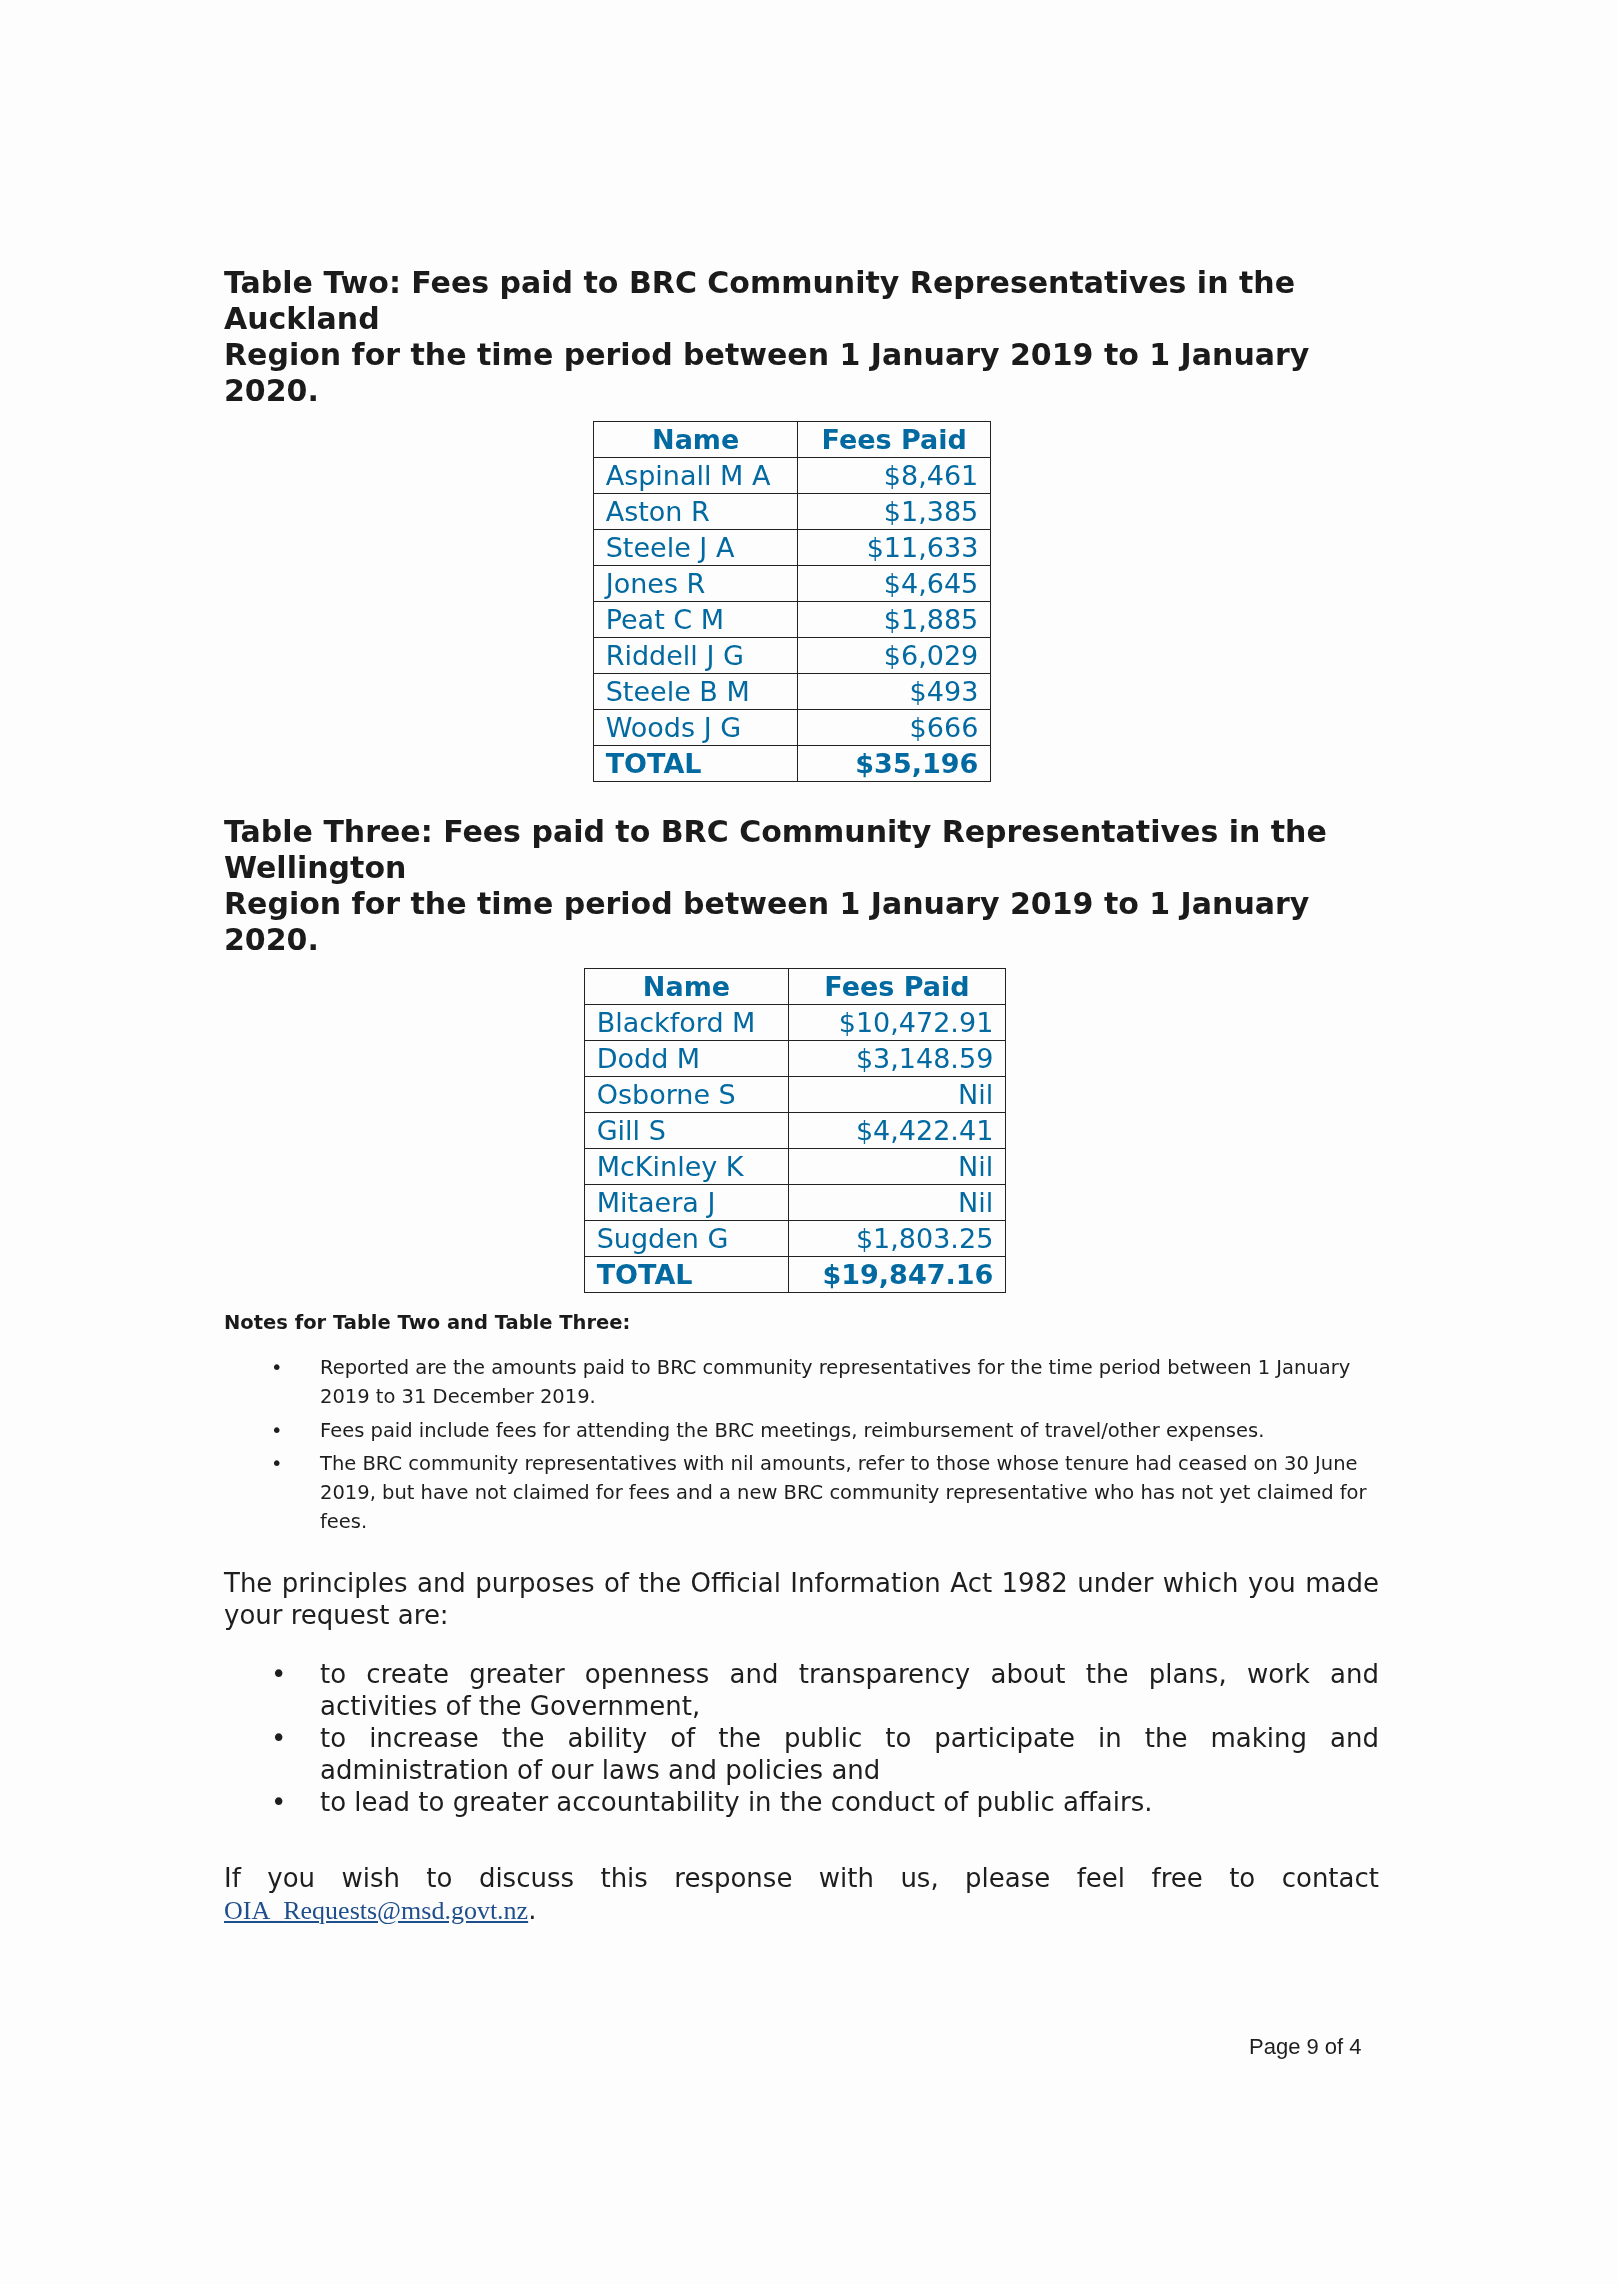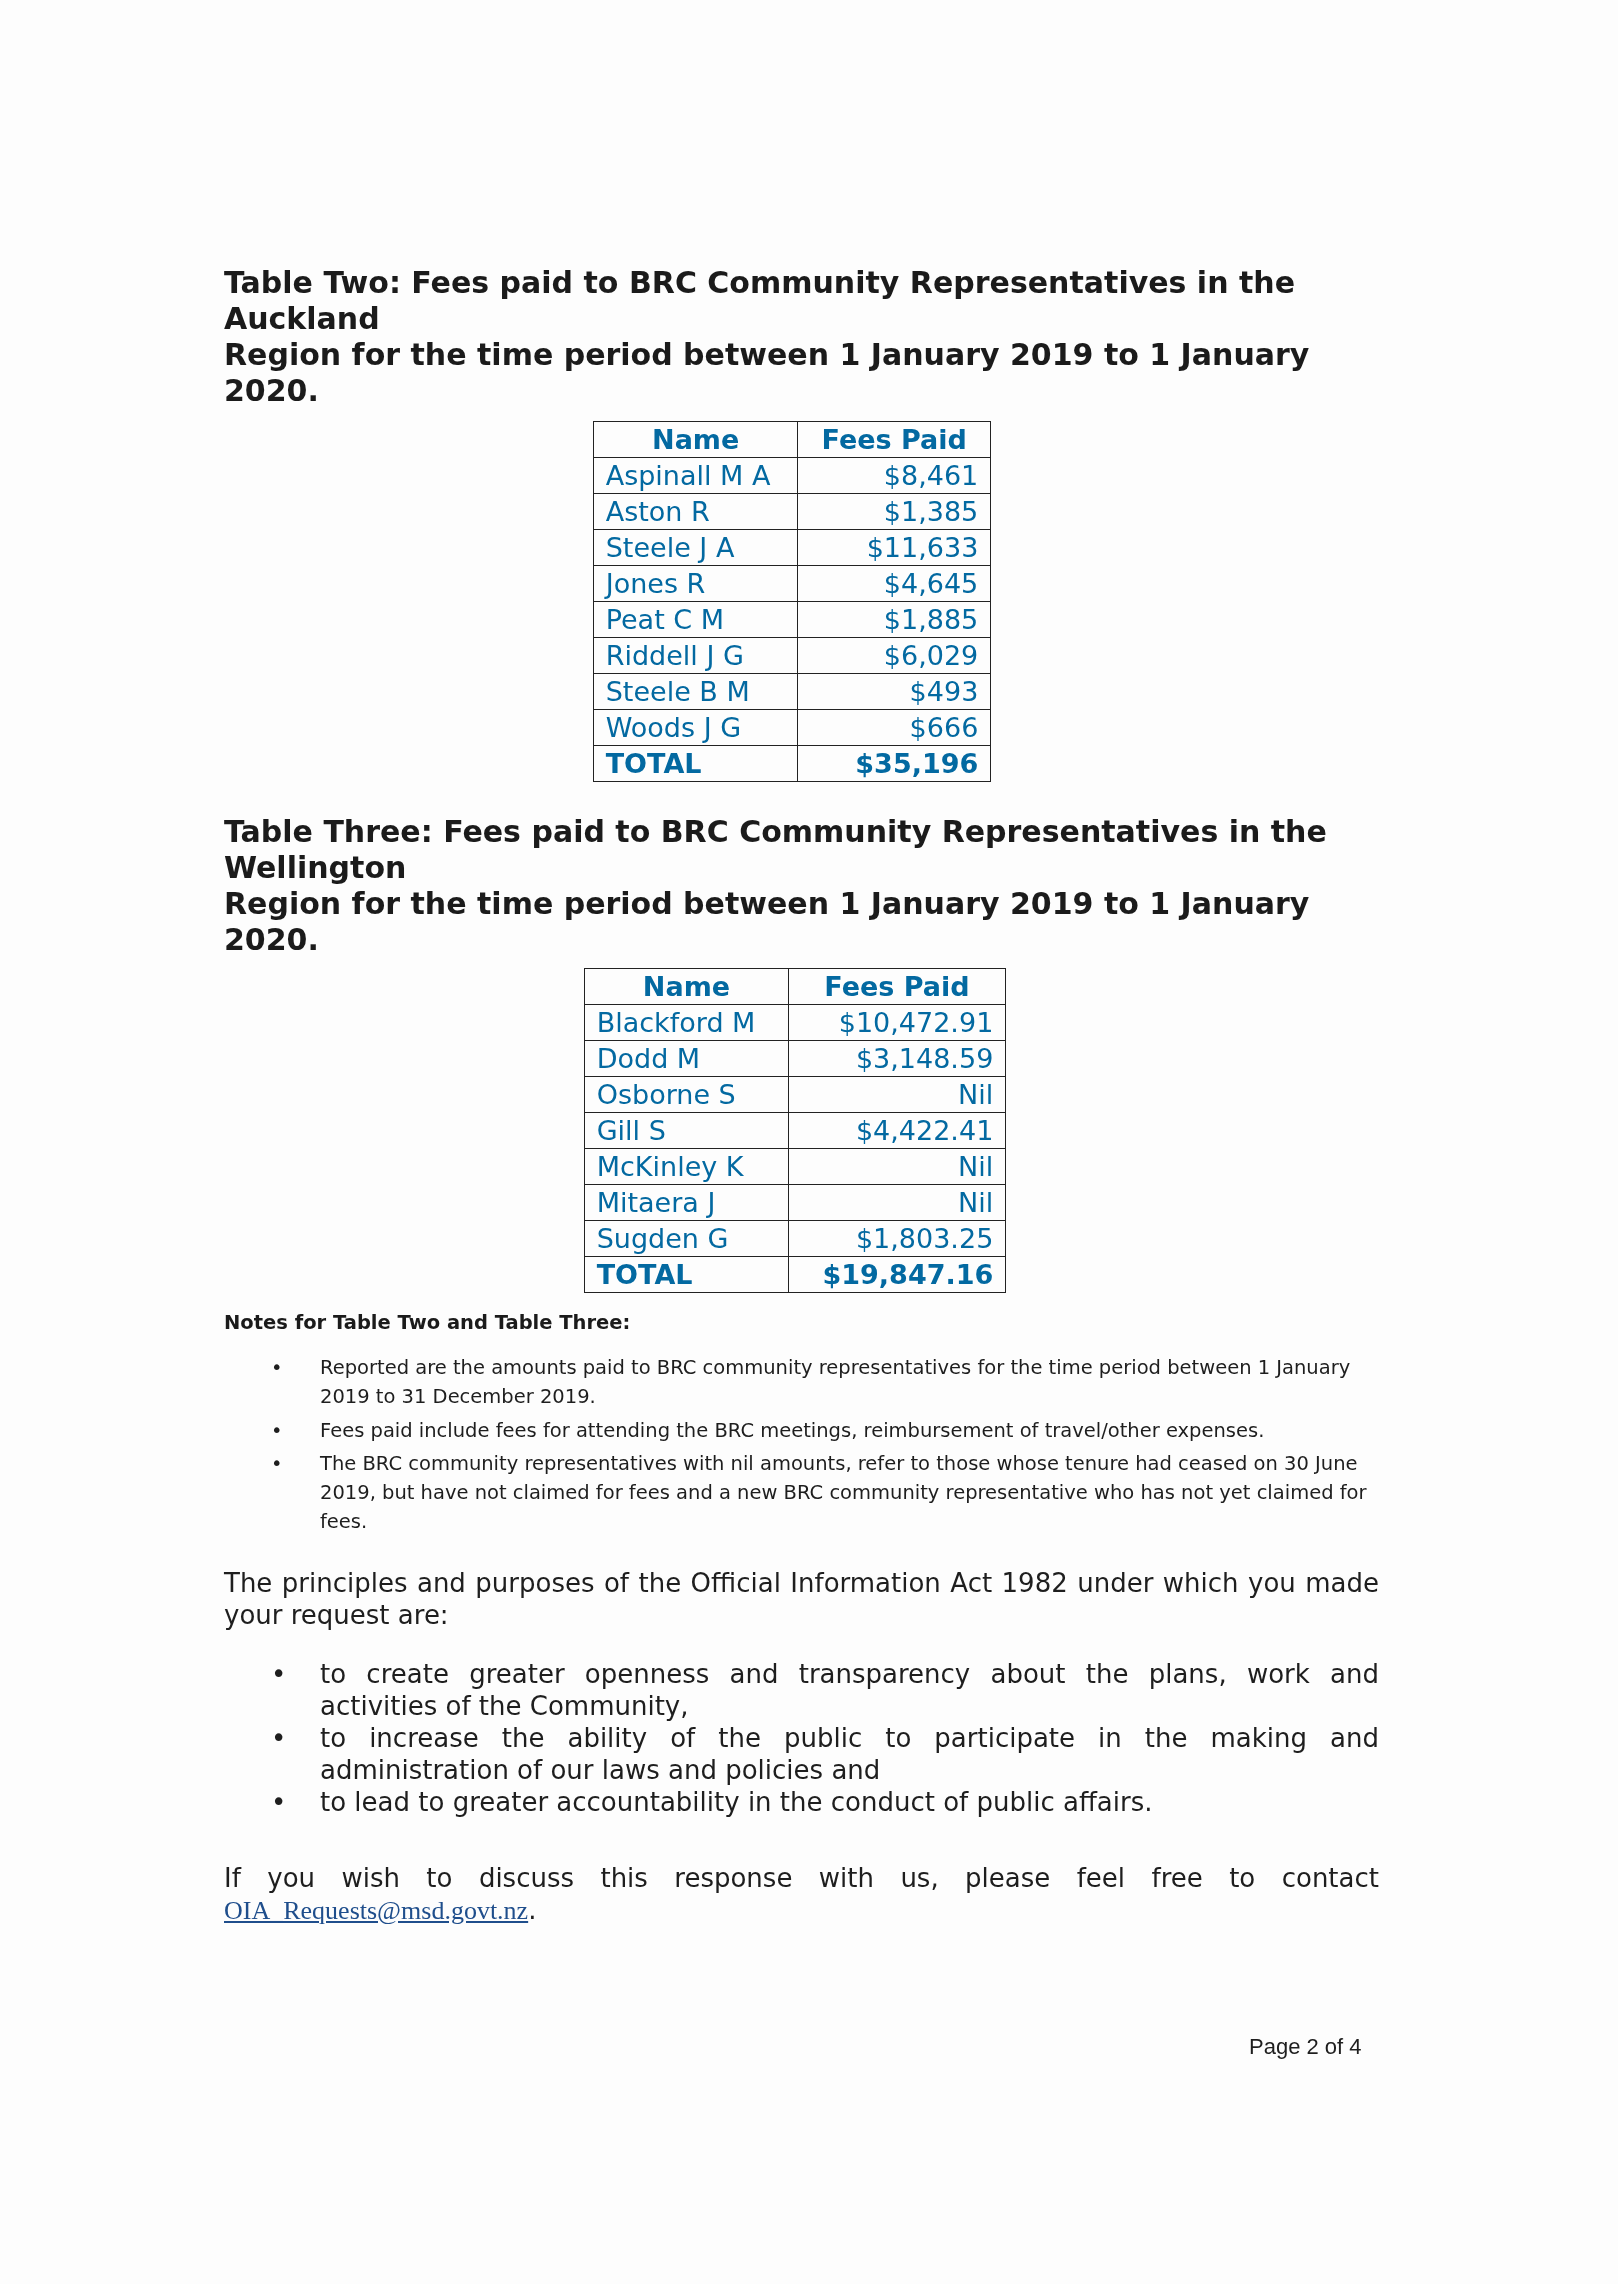--- a/index.html
+++ b/index.html
@@ -180,25 +180,25 @@
 
   <div class="notes-title">Notes for Table Two and Table Three:</div>
   <ul class="notes">
     <li><span class="bullet">•</span><span>Reported are the amounts paid to BRC community representatives for the time period between 1 January 2019 to 31 December 2019.</span></li>
     <li><span class="bullet">•</span><span>Fees paid include fees for attending the BRC meetings, reimbursement of travel/other expenses.</span></li>
     <li><span class="bullet">•</span><span>The BRC community representatives with nil amounts, refer to those whose tenure had ceased on 30 June 2019, but have not claimed for fees and a new BRC community representative who has not yet claimed for fees.</span></li>
   </ul>
 
   <div class="para" id="principles-intro">The principles and purposes of the Official Information Act 1982 under which you made your request are:</div>
   <ul class="principles">
-    <li><span class="bullet">•</span><span>to create greater openness and transparency about the plans, work and activities of the Community,</span></li>
+    <li><span class="bullet">•</span><span>to create greater openness and transparency about the plans, work and activities of the Government,</span></li>
     <li><span class="bullet">•</span><span>to increase the ability of the public to participate in the making and administration of our laws and policies and</span></li>
     <li><span class="bullet">•</span><span>to lead to greater accountability in the conduct of public affairs.</span></li>
   </ul>
 
   <div class="para" id="contact-para">
     <span class="line1">If you wish to discuss this response with us, please feel free to contact</span>
     <a class="email-link" href="mailto:OIA_Requests@msd.govt.nz" style="color: rgb(31, 78, 140); font-family: Liberation Serif, serif;">OIA_Requests@msd.govt.nz</a><span>.</span>
   </div>
 
-  <div class="page-number">Page 2 of 4</div>
+  <div class="page-number">Page 9 of 4</div>
 </div>
 
 
 </body></html>

